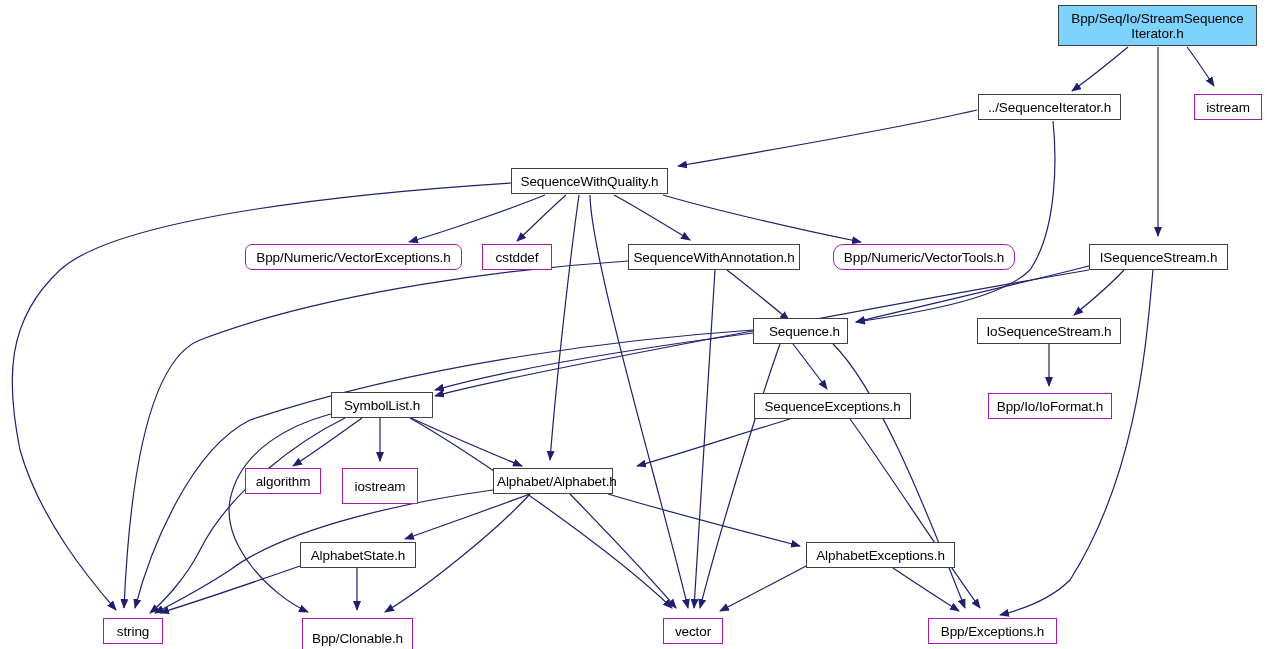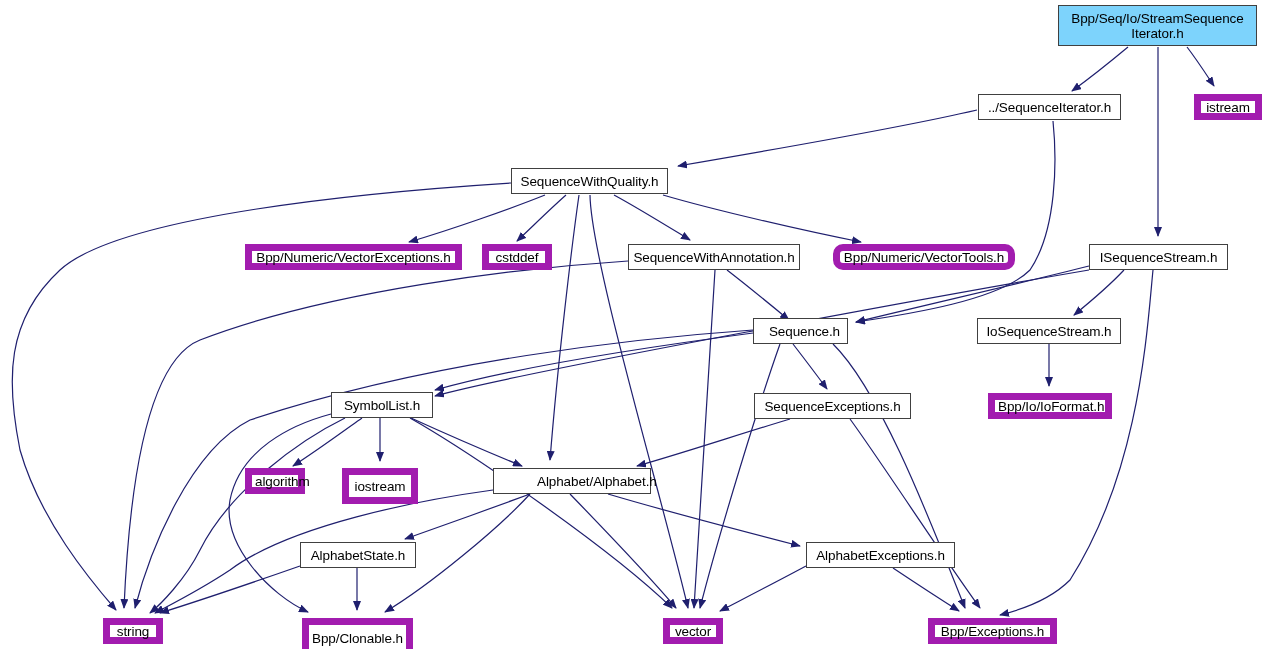--- a/index.html
+++ b/index.html
@@ -26,21 +26,21 @@
     position: absolute;
     box-sizing: border-box;
     display: flex;
     align-items: center;
     justify-content: center;
     text-align: center;
     font-size: 13.5px;
     line-height: 15px;
     color: #000000;
     background: #ffffff;
-    border: 7px solid #a21caf;
+    border: 1px solid #a21caf;
     white-space: pre-line;
     letter-spacing: -0.1px;
   }
   .node-box.strong {
     border: 1px solid #404040;
   }
   .node-box.root {
     background: #7dd3fc;
     border: 1px solid #404040;
   }
@@ -107,33 +107,33 @@
         <path d="M806,566 C780,580 745,598 720,611" fill="none" stroke="#1f1f6e" stroke-width="1.2" marker-end="url(#arrowhead)"></path>
       </g>
   </svg>
 
   <div id="nodes-layer">
       <div class="node-box root" style="left: 1058px; top: 5px; width: 199px; height: 41px;"><span class="node-label">Bpp/Seq/Io/StreamSequence
 Iterator.h</span></div>
       <div class="node-box strong" style="left: 978px; top: 94px; width: 143px; height: 26px;"><span class="node-label">../SequenceIterator.h</span></div>
       <div class="node-box" style="left: 1194px; top: 94px; width: 68px; height: 26px;"><span class="node-label">istream</span></div>
       <div class="node-box strong" style="left: 511px; top: 168px; width: 157px; height: 26px;"><span class="node-label">SequenceWithQuality.h</span></div>
-      <div class="node-box" style="left: 245px; top: 244px; width: 217px; height: 26px;"><span class="node-label">Bpp/Numeric/VectorExceptions.h</span></div>
+      <div class="node-box" style="left: 245px; top: 244px; width: 217px; height: 26px; border-radius: 7px;"><span class="node-label">Bpp/Numeric/VectorExceptions.h</span></div>
       <div class="node-box" style="left: 482px; top: 244px; width: 70px; height: 26px;"><span class="node-label">cstddef</span></div>
       <div class="node-box strong" style="left: 628px; top: 244px; width: 172px; height: 26px;"><span class="node-label">SequenceWithAnnotation.h</span></div>
       <div class="node-box" style="left: 833px; top: 244px; width: 182px; height: 26px; border-radius: 10px;"><span class="node-label">Bpp/Numeric/VectorTools.h</span></div>
       <div class="node-box strong" style="left: 1089px; top: 244px; width: 139px; height: 26px;"><span class="node-label">ISequenceStream.h</span></div>
       <div class="node-box strong" style="left: 753px; top: 318px; width: 95px; height: 26px; padding-left: 8px;"><span class="node-label">Sequence.h</span></div>
       <div class="node-box strong" style="left: 977px; top: 318px; width: 144px; height: 26px;"><span class="node-label">IoSequenceStream.h</span></div>
       <div class="node-box" style="left: 988px; top: 393px; width: 124px; height: 26px;"><span class="node-label">Bpp/Io/IoFormat.h</span></div>
       <div class="node-box strong" style="left: 331px; top: 392px; width: 102px; height: 26px;"><span class="node-label">SymbolList.h</span></div>
       <div class="node-box strong" style="left: 754px; top: 393px; width: 157px; height: 26px;"><span class="node-label">SequenceExceptions.h</span></div>
-      <div class="node-box" style="left: 245px; top: 468px; width: 60px; height: 26px;"><span class="node-label">algorithm</span></div>
+      <div class="node-box" style="left: 245px; top: 468px; width: 76px; height: 26px;"><span class="node-label">algorithm</span></div>
       <div class="node-box" style="left: 342px; top: 468px; width: 76px; height: 36px;"><span class="node-label">iostream</span></div>
-      <div class="node-box strong" style="left: 493px; top: 468px; width: 158px; height: 26px; padding-left: 40px;"><span class="node-label">Alphabet/Alphabet.h</span></div>
+      <div class="node-box strong" style="left: 493px; top: 468px; width: 120px; height: 26px;"><span class="node-label">Alphabet/Alphabet.h</span></div>
       <div class="node-box strong" style="left: 300px; top: 542px; width: 116px; height: 26px;"><span class="node-label">AlphabetState.h</span></div>
       <div class="node-box strong" style="left: 806px; top: 542px; width: 149px; height: 26px;"><span class="node-label">AlphabetExceptions.h</span></div>
       <div class="node-box" style="left: 103px; top: 618px; width: 60px; height: 26px;"><span class="node-label">string</span></div>
       <div class="node-box" style="left: 302px; top: 618px; width: 111px; height: 40px;"><span class="node-label">Bpp/Clonable.h</span></div>
       <div class="node-box" style="left: 663px; top: 618px; width: 60px; height: 26px;"><span class="node-label">vector</span></div>
       <div class="node-box" style="left: 928px; top: 618px; width: 129px; height: 26px;"><span class="node-label">Bpp/Exceptions.h</span></div>
     </div>
 
 </div>
 

